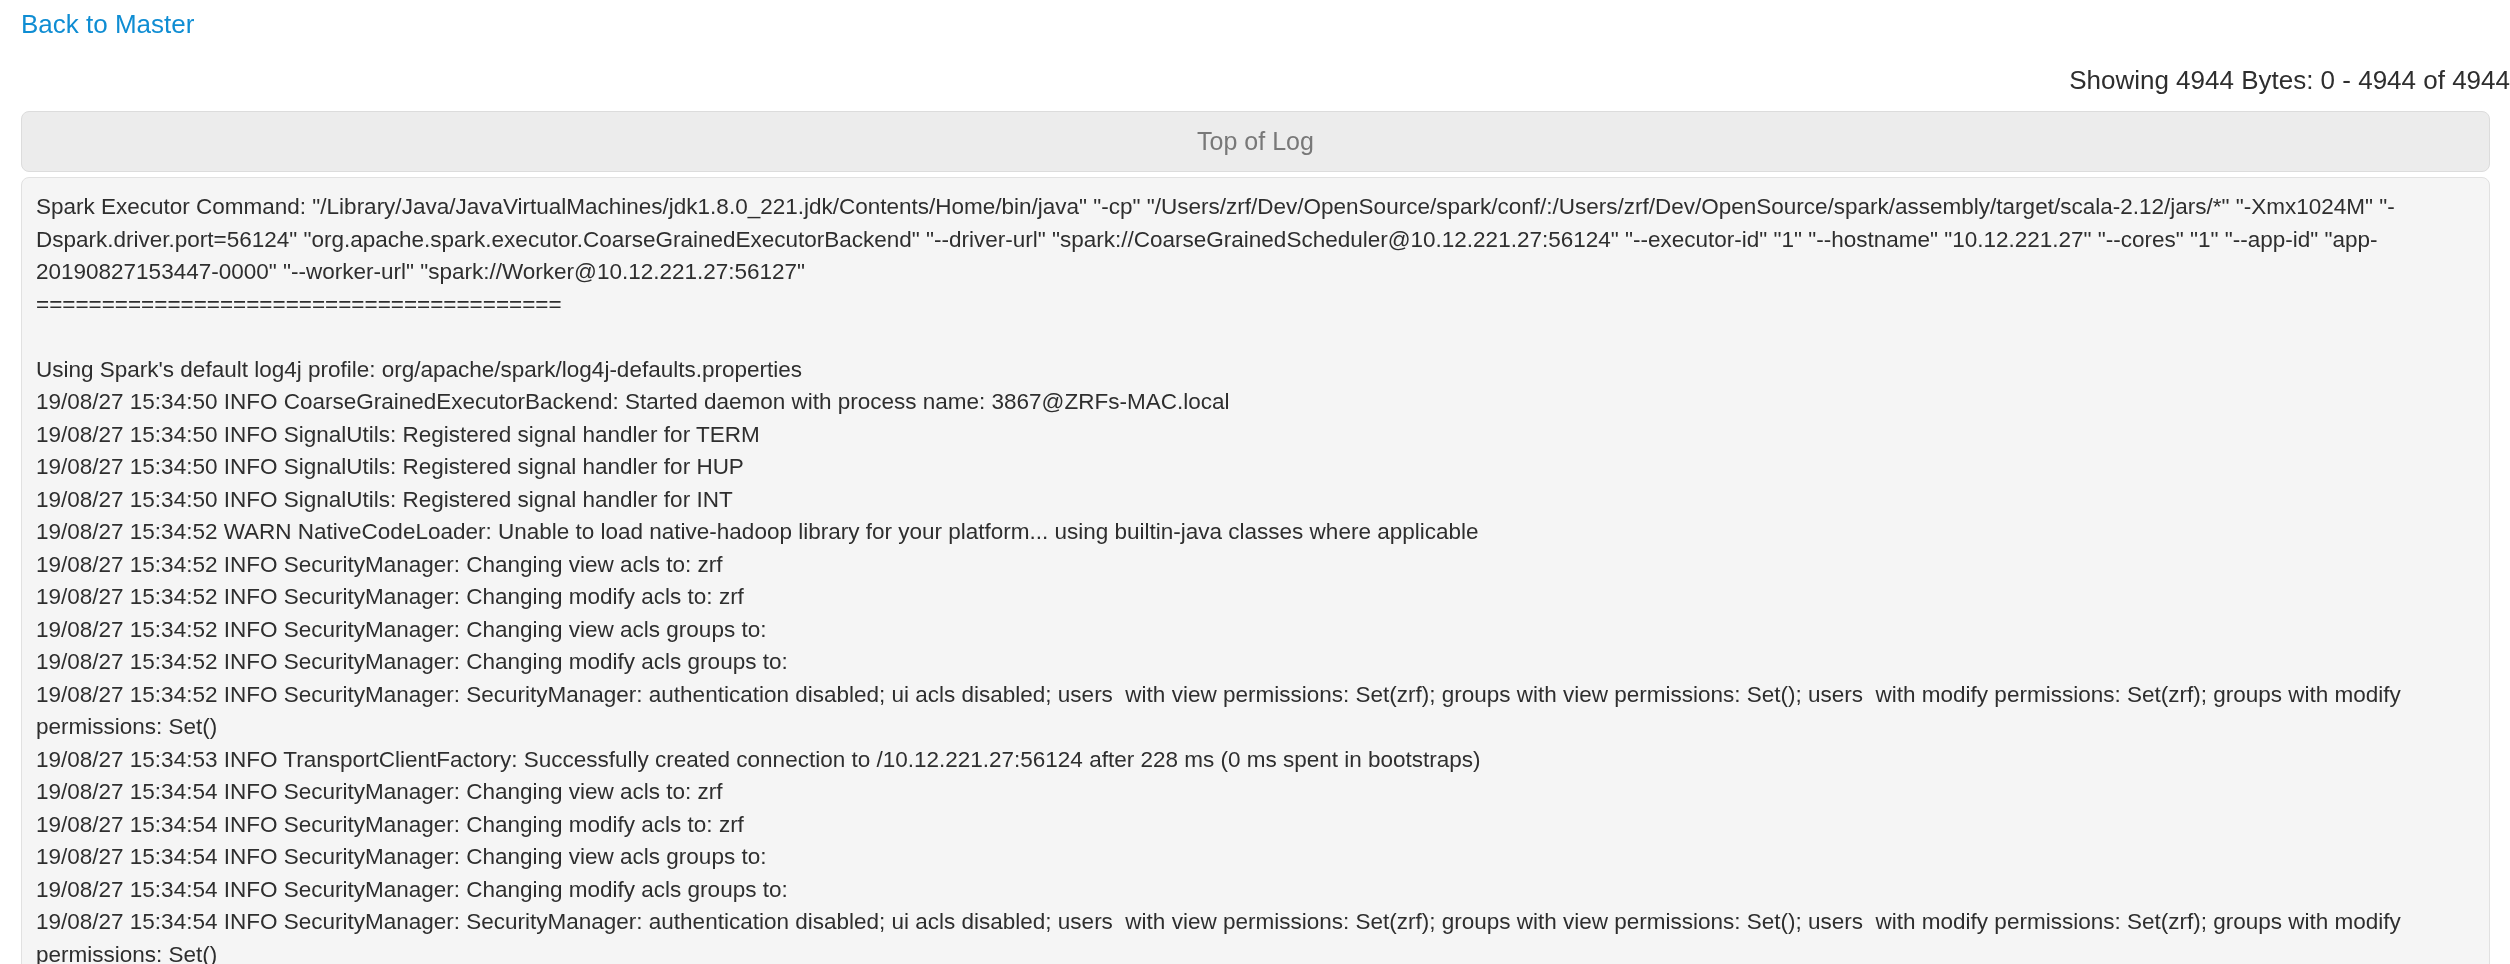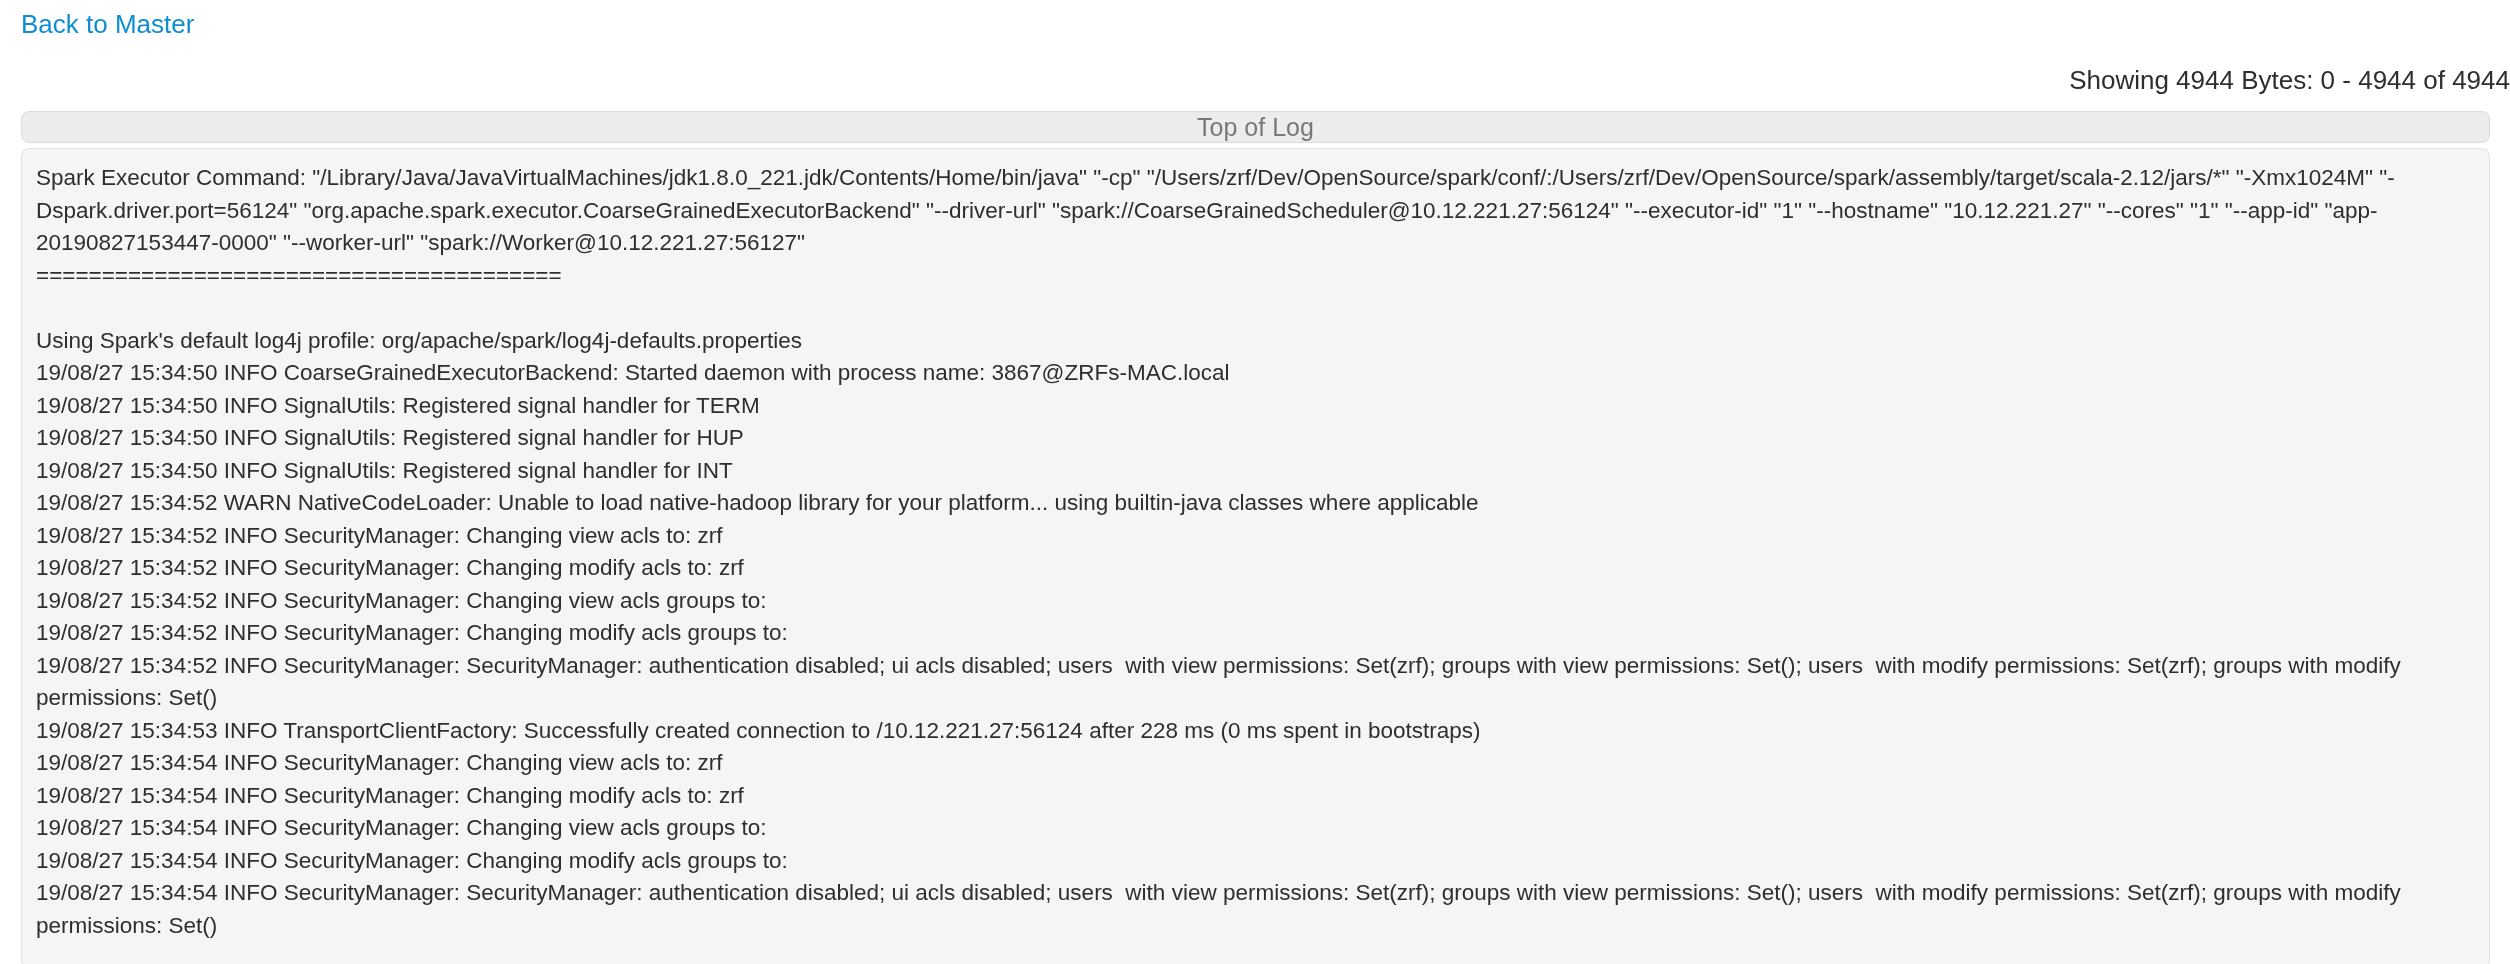--- a/index.html
+++ b/index.html
@@ -26,21 +26,21 @@
     margin: 26px 0 0 21px;
     font-size: 26px;
     line-height: 30px;
     color: #2e2e2e;
     text-align: right;
   }
   .log-panel {
     margin: 16px 20px 0 21px;
   }
   .log-panel-header {
-    height: 32px;
+    height: 61px;
     background: #ececec;
     border: 1px solid #dcdcdc;
     border-radius: 8px;
     display: flex;
     align-items: center;
     justify-content: center;
   }
   .log-panel-title {
     font-size: 25px;
     color: #787878;

